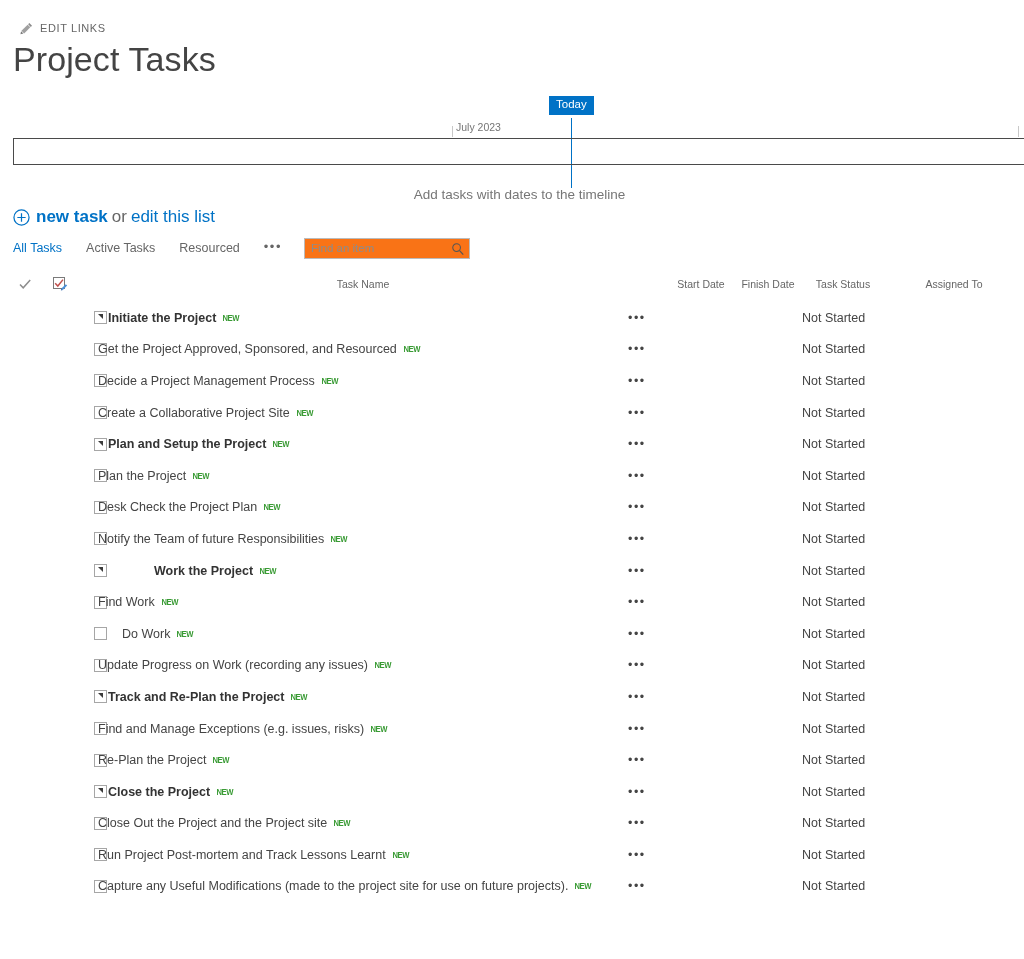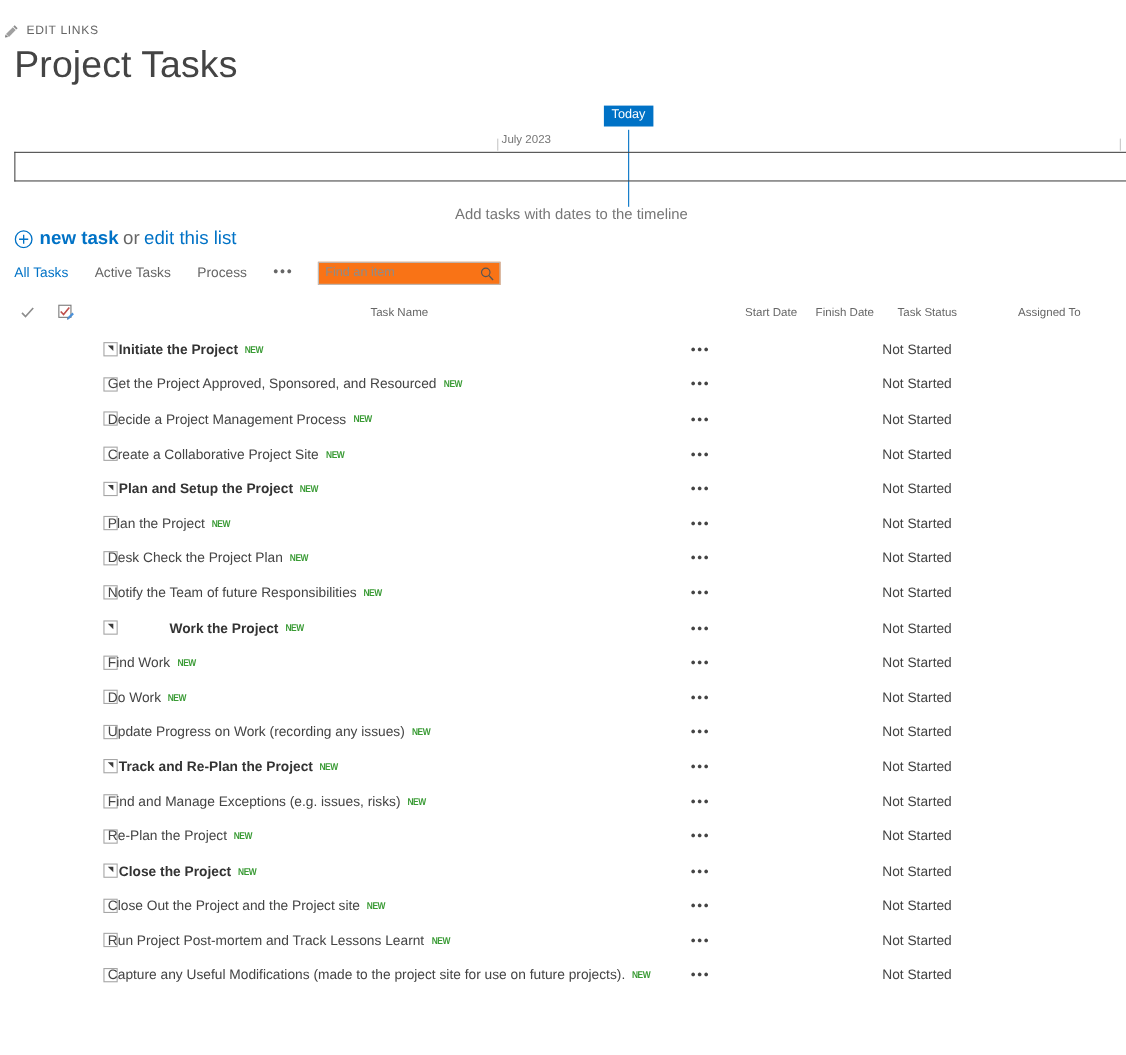--- a/index.html
+++ b/index.html
@@ -8,21 +8,21 @@
     width: 1024px; height: 959px;
     background: #ffffff;
     font-family: "Liberation Sans", sans-serif;
     color: #444444;
     overflow: hidden;
   }
 
   
   .edit-links-bar {
     position: absolute;
-    top: 20px; left: 4px;
+    top: 20px; left: 20px;
     display: flex; align-items: center; gap: 7px;
     height: 16px;
   }
   .pencil-icon { width: 13px; height: 13px; display: block; }
   .edit-links-label {
     font-size: 11px;
     letter-spacing: 0.6px;
     color: #666666;
   }
 
@@ -274,21 +274,21 @@
     </svg>
   </span>
   <span class="new-task-link">new task</span>
   <span class="or-text">or</span>
   <span class="edit-list-link">edit this list</span>
 </div>
 
 <div class="views-row">
   <span class="view-tab active">All Tasks</span>
   <span class="view-tab">Active Tasks</span>
-  <span class="view-tab">Process</span>
+  <span class="view-tab">Resourced</span>
   <span class="view-ellipsis">•••</span>
   <div class="search-box">
     <input class="search-input" type="text" placeholder="Find an item" style="">
     <span>
       <svg class="search-icon" viewBox="0 0 16 16">
         <circle cx="6.4" cy="6.4" r="4.4" fill="none" stroke="#555555" stroke-width="1.2"></circle>
         <path d="M9.8 9.8l4.2 4.6" stroke="#555555" stroke-width="1.4" fill="none"></path>
       </svg>
     </span>
   </div>
@@ -506,21 +506,21 @@
         <td class="status-cell">Not Started</td>
         <td></td>
       </tr>
       <tr>
         <td></td>
         <td>
           <span class="row-checkbox"></span>
         </td>
         <td class="task-cell indent-1">
           <div class="task-inner">
-            <a class="task-name" style="text-decoration: none;">Do Work</a>
+            <a class="task-name" style="text-decoration: none; margin-left: 24px;">Do Work</a>
             <span class="new-badge">NEW</span>
           </div>
         </td>
         <td class="row-ellipsis">•••</td>
         <td></td>
         <td></td>
         <td class="status-cell">Not Started</td>
         <td></td>
       </tr>
       <tr>

